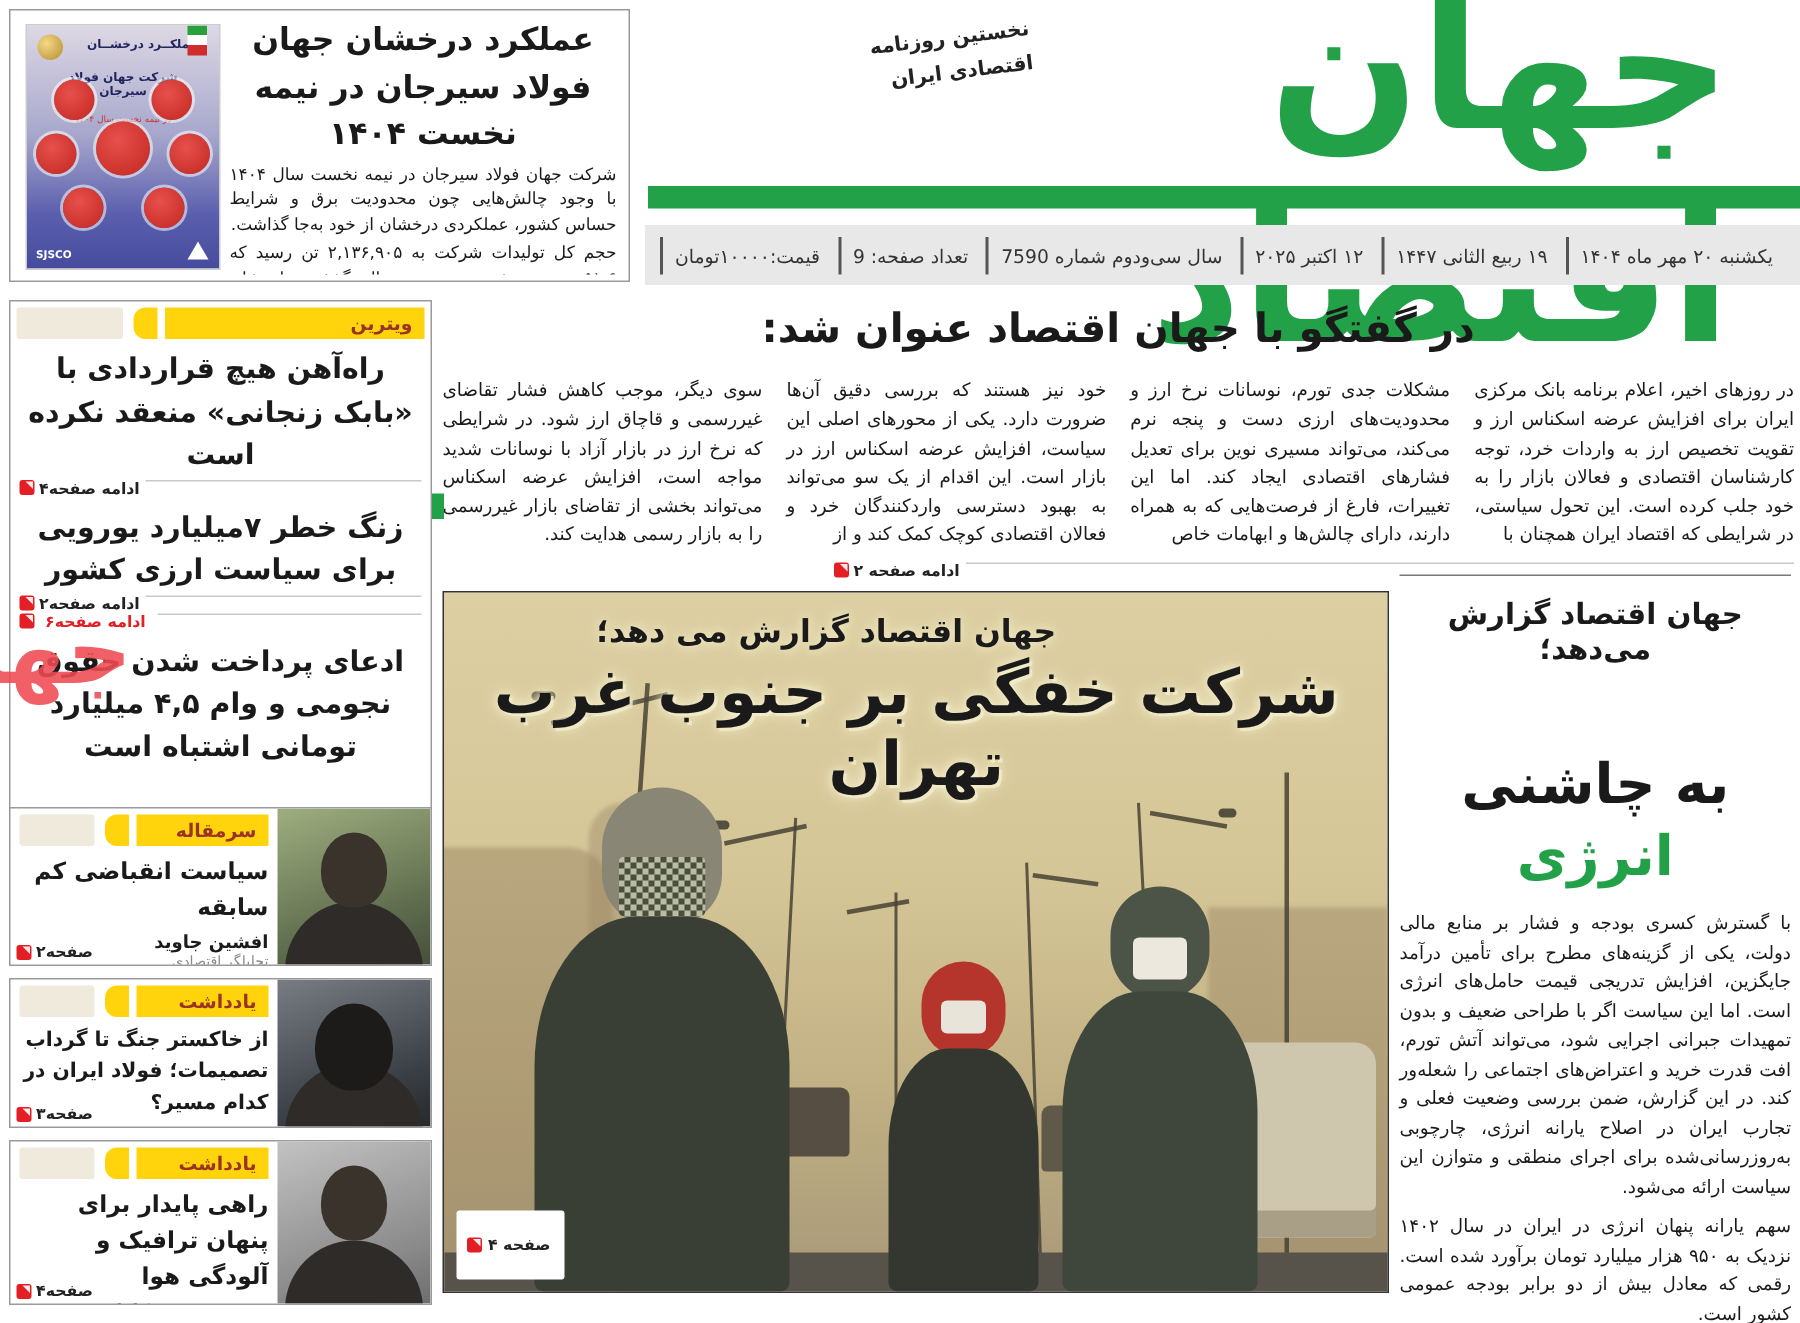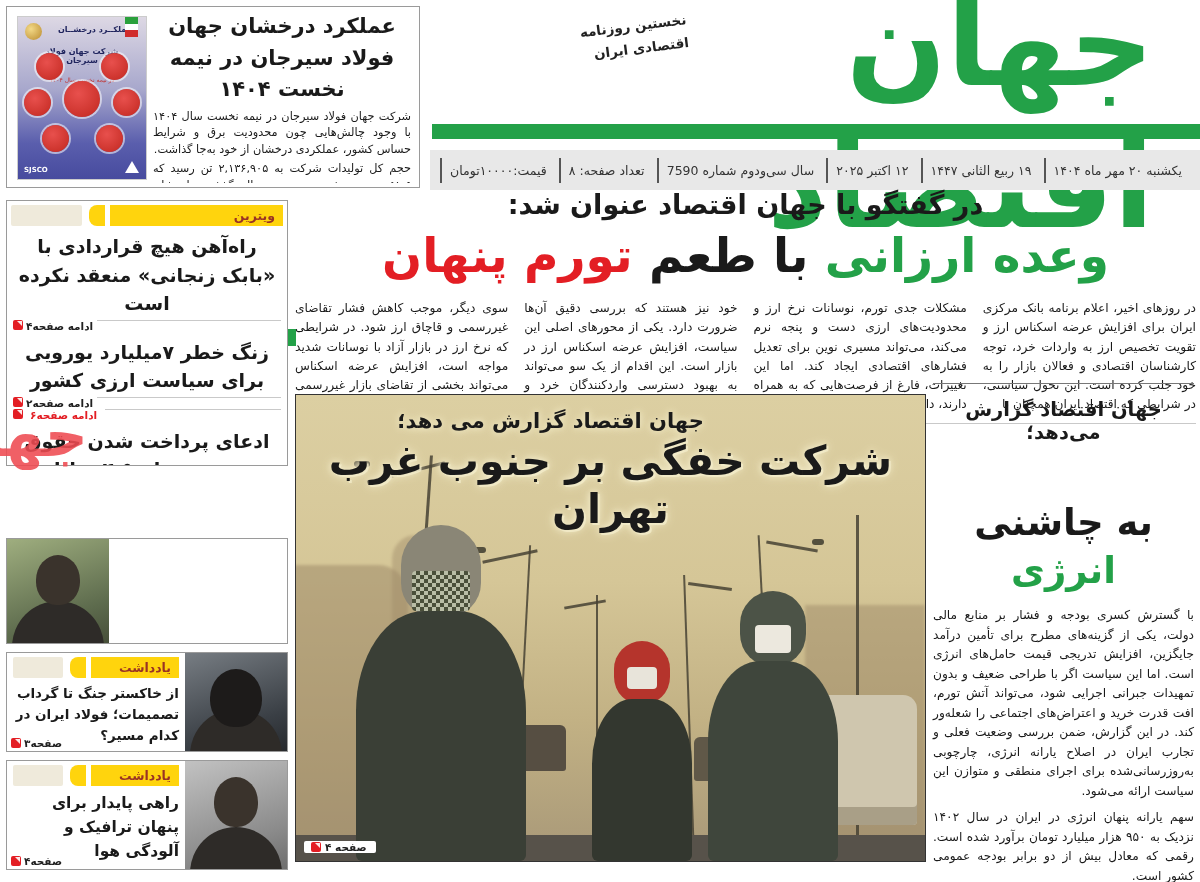--- a/index.html
+++ b/index.html
@@ -41,38 +41,38 @@
   .tagline{position:absolute;left:128px;top:16px;width:130px;font-size:13.5px;font-weight:bold;color:#222;
            transform:rotate(-7deg);text-align:right;line-height:1.7;}
   .logo{position:absolute;right:46px;top:-26px;font-size:118px;line-height:1.2;font-weight:800;color:#23a148;letter-spacing:-5px;}
   .logo-bar{position:absolute;left:2px;right:0;top:124px;height:15px;background:#23a148;}
   
   .dateline{position:absolute;left:430px;right:0;top:150px;height:40px;background:#e8e8e8;
             display:flex;align-items:center;justify-content:space-between;padding:0 10px;box-sizing:border-box;
             font-size:12.5px;color:#333;}
   .dateline .dl{border-left:2px solid #555;padding:5px 8px;white-space:nowrap;}
   
-  .lead{position:absolute;left:295px;top:183px;width:901px;}
+  .lead{position:absolute;left:295px;top:198px;width:901px;}
   .lead-kicker{font-size:27px;font-weight:800;text-align:center;margin-top:6px;}
   .lead-head{font-size:47px;font-weight:800;text-align:center;margin-top:8px;letter-spacing:-1px;}
   .g{color:#23a148;} .r{color:#e31e24;}
   .lead-cols{display:flex;gap:16px;margin-top:16px;}
   .lead-cols p{flex:1;font-size:12.2px;line-height:1.58;text-align:justify;margin:0;}
   .lead .more-row{margin-top:8px;width:640px;}
   .green-chip{position:absolute;left:287px;top:329px;width:9px;height:17px;background:#23a148;}
   
   .side-box{position:absolute;left:6px;width:282px;border:1px solid #9a9a9a;background:#fff;box-sizing:border-box;overflow:hidden;}
   .tab-bar{display:flex;align-items:stretch;direction:ltr;height:21px;margin:4px 4px 0;}
   .tab-pale{flex:0 0 26%;background:#efeadb;border-radius:2px;}
   .tab-gap{flex:0 0 7px;}
   .tab-cap{flex:0 0 16px;background:#ffd40d;border-radius:8px 0 0 8px;}
   .tab-gap2{flex:0 0 5px;}
   .tab-main{flex:1;background:#ffd40d;display:flex;align-items:center;justify-content:flex-end;padding:0 8px;}
   .tab-label{font-size:12.5px;font-weight:bold;color:#9a3324;direction:rtl;}
-  .vit{top:200px;height:266px;}
+  .vit{top:200px;height:339px;}
   .vit-item-title{font-size:19px;font-weight:800;text-align:center;line-height:1.5;padding:6px 8px 2px;}
   .vit .more-row{margin:0 6px;}
   
   .abox{display:flex;direction:ltr;}
   .abox .acontent{flex:1;position:relative;padding:0 6px 4px 6px;}
   .abox .tab-bar{margin:4px 0 0;}
   .abox .tab-pale{flex:0 0 30%;}
   .a-title{font-size:15.5px;font-weight:800;text-align:right;line-height:1.55;margin-top:5px;direction:rtl;}
   .a-author{font-size:12px;font-weight:bold;text-align:right;margin-top:4px;direction:rtl;}
   .a-role{font-size:9.5px;color:#8a8a8a;text-align:right;margin-top:1px;direction:rtl;}
@@ -106,21 +106,21 @@
   .road{position:absolute;left:0;right:0;bottom:0;height:26px;background:#57524a;}
   .person{position:absolute;}
   .p-body{position:absolute;left:0;right:0;bottom:0;border-radius:40% 40% 6px 6px;background:#3c4038;}
   .p-head{position:absolute;left:50%;transform:translateX(-50%);border-radius:50%;}
   .p-mask{position:absolute;left:50%;transform:translateX(-50%);border-radius:4px;}
   .photo-head{position:absolute;left:0;right:0;top:14px;z-index:3;}
   .ph-kicker{font-size:21px;font-weight:800;text-align:center;padding-right:120px;
              text-shadow:0 0 6px #efe7c2,0 0 10px #efe7c2;}
   .ph-headline{font-size:41px;font-weight:800;text-align:center;margin-top:4px;letter-spacing:-1px;
              text-shadow:0 0 6px #f3ecca,0 0 12px #f3ecca,2px 2px 0 rgba(243,236,202,.8);}
-  .photo-chip{position:absolute;left:8px;bottom:8px;z-index:4;background:#fff;padding:0 7px;display:flex;align-items:center;direction:ltr;border-radius:2px;}
+  .photo-chip{position:absolute;left:8px;bottom:8px;z-index:4;background:#fff;padding:17px 7px;display:flex;align-items:center;direction:ltr;border-radius:2px;}
   .photo-chip .mlabel{margin:0 2px 0 4px;}
   
   .rcol{position:absolute;left:933px;top:383px;width:261px;}
   .rrule{border-top:1.5px solid #777;}
   .r-kicker{font-size:19.5px;font-weight:700;text-align:center;margin-top:14px;}
   .r-head{font-size:37px;font-weight:800;text-align:center;line-height:1.28;margin-top:8px;letter-spacing:-1px;}
   .r-body{margin-top:12px;font-size:12.2px;line-height:1.6;text-align:justify;}
   .r-body p{margin:0 0 7px;}
 </style>
 </head>
@@ -160,31 +160,26 @@
     </div>
     <div class="logo">جهان اقتصاد</div>
     <div class="logo-bar"></div>
   </div>
 
   <div class="dateline">
     <span class="dl">یکشنبه ۲۰ مهر ماه ۱۴۰۴</span>
     <span class="dl">۱۹ ربیع الثانی ۱۴۴۷</span>
     <span class="dl">۱۲ اکتبر ۲۰۲۵</span>
     <span class="dl">سال سی‌ودوم شماره 7590</span>
-    <span class="dl">تعداد صفحه: ۸</span>
+    <span class="dl">تعداد صفحه: 9</span>
     <span class="dl">قیمت:۱۰۰۰۰تومان</span>
   </div>
 
   <div class="lead">
     <div class="lead-kicker">در گفتگو با جهان اقتصاد عنوان شد:</div>
-    <div class="lead-head">
-      <span class="g">وعده ارزانی</span>
-      <span> با طعم </span>
-      <span class="r">تورم پنهان</span>
-    </div>
     <div class="lead-cols">
       <p>در روزهای اخیر، اعلام برنامه بانک مرکزی ایران برای افزایش عرضه اسکناس ارز و تقویت تخصیص ارز به واردات خرد، توجه کارشناسان اقتصادی و فعالان بازار را به خود جلب کرده است. این تحول سیاستی، در شرایطی که اقتصاد ایران همچنان با</p>
       <p>مشکلات جدی تورم، نوسانات نرخ ارز و محدودیت‌های ارزی دست و پنجه نرم می‌کند، می‌تواند مسیری نوین برای تعدیل فشارهای اقتصادی ایجاد کند. اما این تغییرات، فارغ از فرصت‌هایی که به همراه دارند، دارای چالش‌ها و ابهامات خاص</p>
       <p>خود نیز هستند که بررسی دقیق آن‌ها ضرورت دارد. یکی از محورهای اصلی این سیاست، افزایش عرضه اسکناس ارز در بازار است. این اقدام از یک سو می‌تواند به بهبود دسترسی واردکنندگان خرد و فعالان اقتصادی کوچک کمک کند و از</p>
       <p>سوی دیگر، موجب کاهش فشار تقاضای غیررسمی و قاچاق ارز شود. در شرایطی که نرخ ارز در بازار آزاد با نوسانات شدید مواجه است، افزایش عرضه اسکناس می‌تواند بخشی از تقاضای بازار غیررسمی را به بازار رسمی هدایت کند.</p>
     </div>
     <div class="more-row">
       <span class="micon"></span>
       <span class="mlabel">ادامه صفحه ۲</span>
       <span class="mline"></span>
@@ -217,20 +212,38 @@
     <div class="more-row hot">
       <span class="micon"></span>
       <span class="mlabel">ادامه صفحه۶</span>
       <span class="mline"></span>
     </div>
     <div class="vit-item-title">ادعای پرداخت شدن حقوق نجومی و وام ۴,۵ میلیارد تومانی اشتباه است</div>
 
   </div>
 
   <div class="side-box ed abox">
+    <div class="acontent">
+      <div class="tab-bar">
+        <span class="tab-pale"></span>
+        <span class="tab-gap"></span>
+        <span class="tab-cap"></span>
+        <span class="tab-gap2"></span>
+        <span class="tab-main">
+          <span class="tab-label">سرمقاله</span>
+        </span>
+      </div>
+      <div class="a-title">سیاست انقباضی کم سابقه</div>
+      <div class="a-author">افشین جاوید</div>
+      <div class="a-role">تحلیلگر اقتصادی</div>
+      <div class="a-page">
+        <span class="micon"></span>
+        <span class="mlabel">صفحه۲</span>
+      </div>
+    </div>
     <div class="avatar av1"></div>
   </div>
 
   <div class="side-box n1 abox">
     <div class="acontent">
       <div class="tab-bar">
         <span class="tab-pale"></span>
         <span class="tab-gap"></span>
         <span class="tab-cap"></span>
         <span class="tab-gap2"></span>

